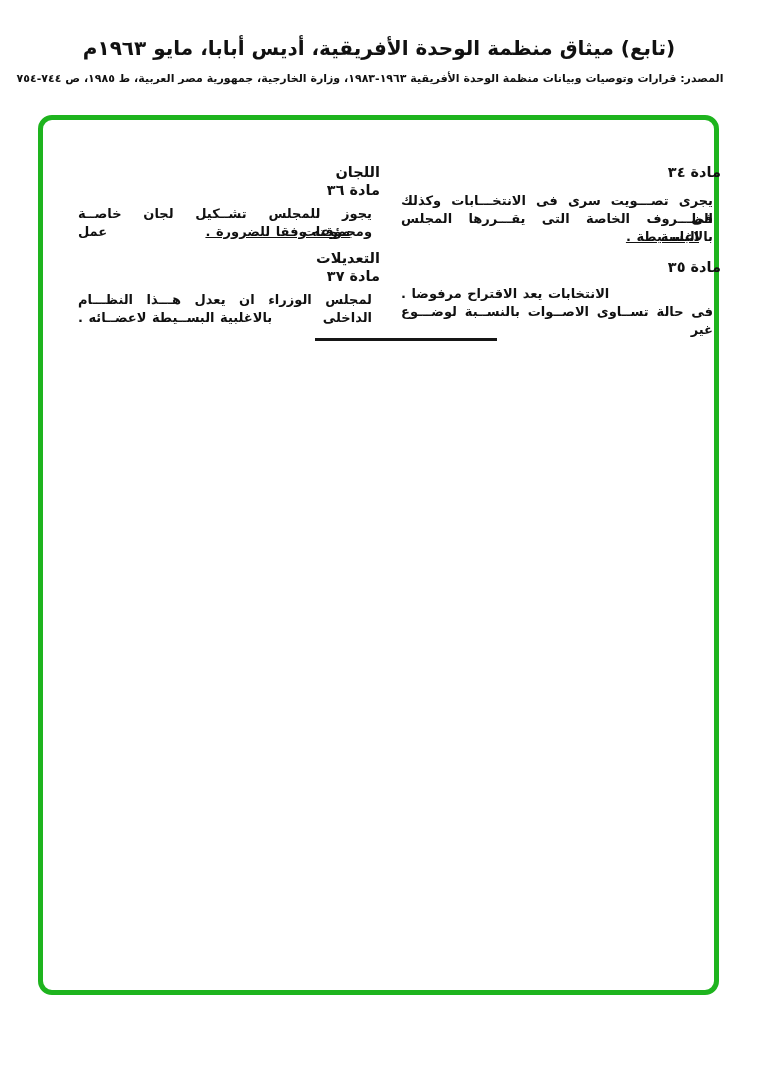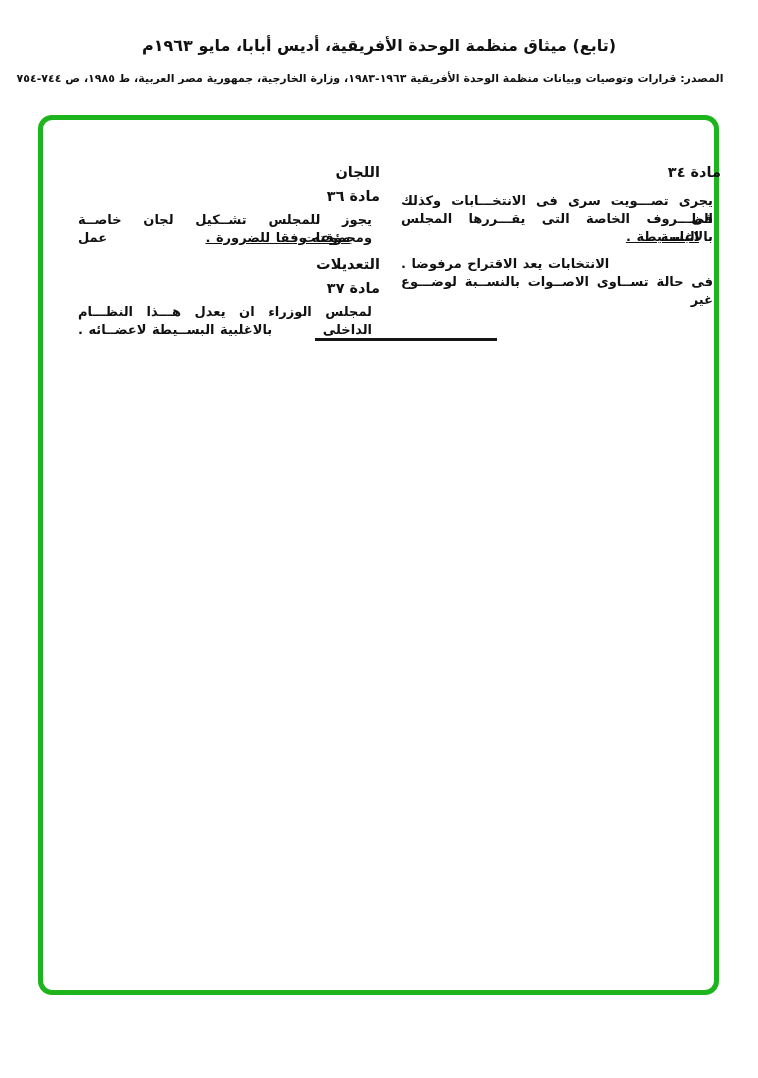--- a/index.html
+++ b/index.html
@@ -8,21 +8,21 @@
     background:#ffffff;
     position:relative;
     font-family:"DejaVu Sans", sans-serif;
     color:#111111;
     --accent:#1eb41e;
   }
   .page { position:absolute; inset:0; direction:rtl; }
 
   .doc-title {
     position:absolute; top:36px; left:0; right:0;
-    text-align:center; font-size:16px; font-weight:bold;
+    text-align:center; font-size:20px; font-weight:bold;
     letter-spacing:0;
   }
   .doc-source {
     position:absolute; top:72px; left:0; right:18px;
     text-align:center; font-size:11px; font-weight:bold;
   }
 
   .frame {
     position:absolute; left:38px; top:115px;
     width:681px; height:880px;
@@ -50,21 +50,21 @@
   .l-right { text-align:right; white-space:nowrap;text-decoration:underline; }
   .l-left  { text-align:left;  white-space:nowrap; }
   .pad-r-14 { padding-left:0; padding-right:14px; box-sizing:border-box; }
   .pad-r-22 { padding-left:0; padding-right:22px; box-sizing:border-box; }
 
   .mt-11 { margin-top:11px; }
   .mt-12 { margin-top:12px; }
   .mt-9  { margin-top:9px; }
   .mt-6  { margin-top:6px; }
   .mt-4  { margin-top:4px; }
-  .mt-2  { margin-top:6px; }
+  .mt-2  { margin-top:0; }
 
   .divider {
     position:absolute; left:272px; top:218px;
     width:182px; height:3px; background:#161616;
   }
 
   .page-number {
     position:absolute; top:1020px; left:0; right:0;
     text-align:center; font-size:15px; font-weight:bold;
   }
@@ -81,20 +81,21 @@
   <div class="frame">
 
     <div class="col col-right">
       <div class="article-heading">مادة ٣٤</div>
       <div class="para mt-11">
         <div class="line l-full">يجرى تصـــويت سرى فى الانتخـــابات وكذلك فى</div>
         <div class="line l-full">الظـــروف الخاصة التى يقـــررها المجلس بالاغلبية</div>
         <div class="line l-right pad-r-14">البســيطة .</div>
       </div>
 
+      <div class="article-heading mt-12">مادة ٣٥</div>
       <div class="para mt-9">
         <div class="line l-left">الانتخابات يعد الاقتراح مرفوضا .</div>
         <div class="line l-full">فى حالة تســاوى الاصــوات بالنســبة لوضـــوع غير</div>
       </div>
     </div>
 
     <div class="col col-left">
       <div class="section-heading">اللجان</div>
       <div class="article-heading mt-2">مادة ٣٦</div>
       <div class="para mt-6">

